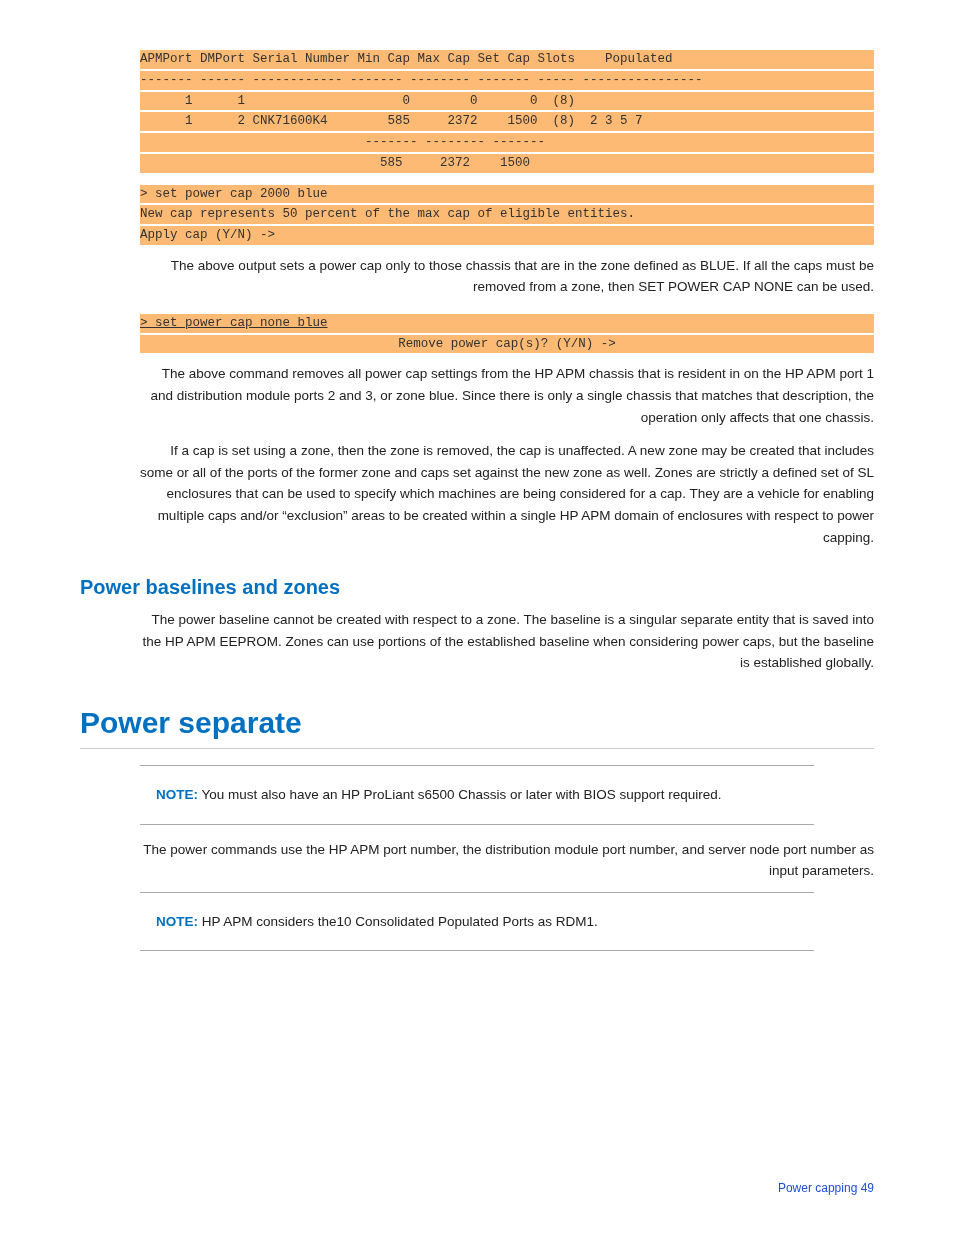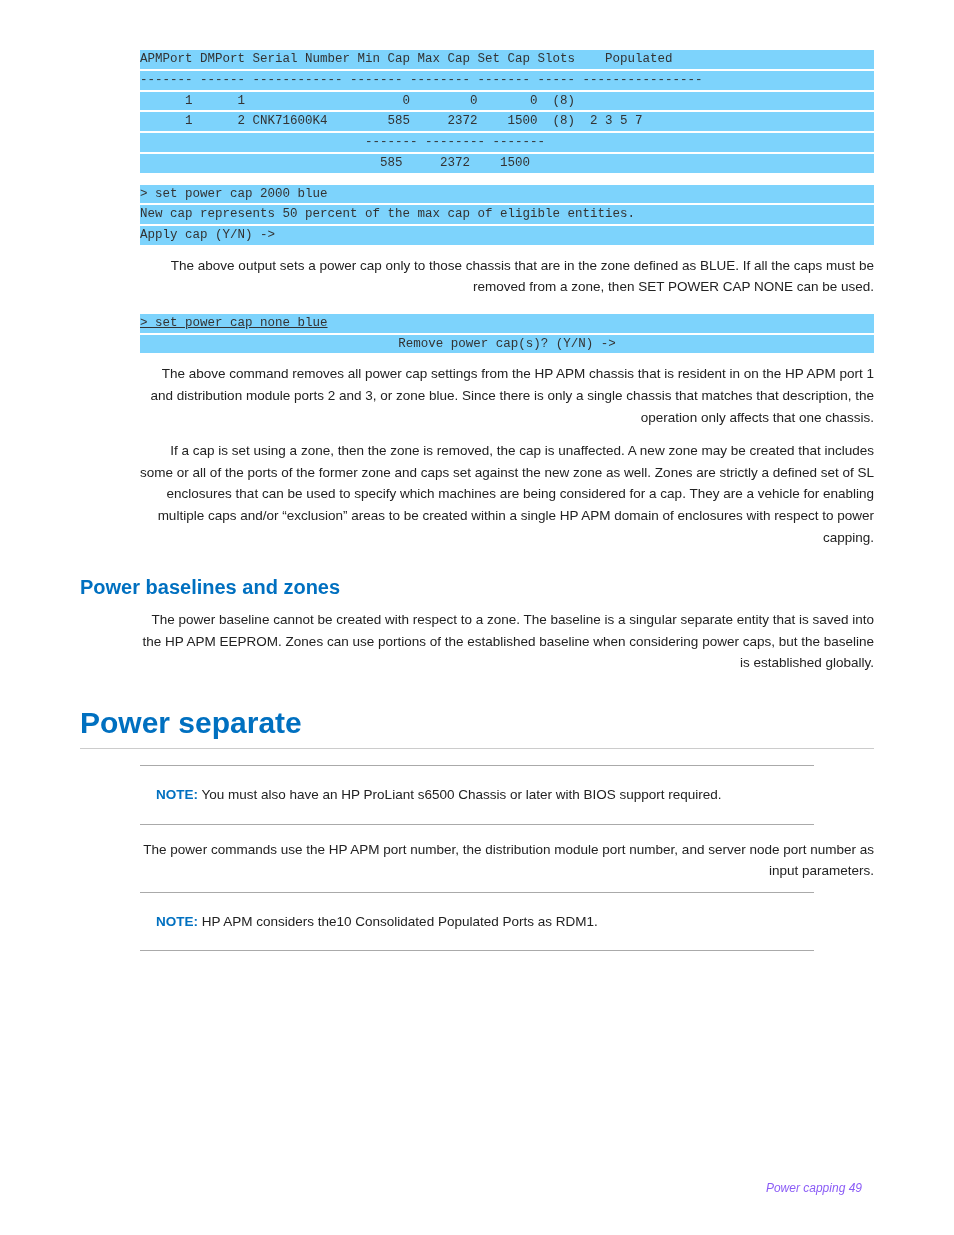--- a/index.html
+++ b/index.html
@@ -9,21 +9,21 @@
       font-size: 14px;
       color: #222222;
       width: 954px;
       min-height: 1235px;
       padding: 40px 80px 60px 80px;
     }
     .code-block {
       font-family: 'Courier New', Courier, monospace;
       font-size: 12.5px;
       color: #333333;
-      background: #7dd3fc;
+      background: #fdba74;
       margin: 10px 0 10px 60px;
       white-space: pre;
       line-height: 1.5;
     }
     .body-text {
       font-size: 13.5px;
       color: #222222;
       line-height: 1.6;
       margin: 10px 0 10px 60px;
       text-align: right;
@@ -51,24 +51,23 @@
       color: #222222;
       line-height: 1.6;
     }
     .note-label {
       font-weight: bold;
       color: #0070c0;
     }
     .footer {
       position: absolute;
       bottom: 40px;
-      right: 92px;
+      right: 80px;
       font-size: 12px;
-      color: #8b5cf6;
-      font-style: italic;
+      color: #1d4ed8;
     }
   </style>
 </head>
 <body>
 
 <div class="code-block">APMPort DMPort Serial Number Min Cap Max Cap Set Cap Slots    Populated</div>
 <div class="code-block" style="margin-top:-8px;">------- ------ ------------ ------- -------- ------- ----- ----------------</div>
 <div class="code-block" style="margin-top:-8px;">      1      1                     0        0       0  (8)</div>
 <div class="code-block" style="margin-top:-8px;">      1      2 CNK71600K4        585     2372    1500  (8)  2 3 5 7</div>
 <div class="code-block" style="margin-top:-8px;">                              ------- -------- -------</div>

